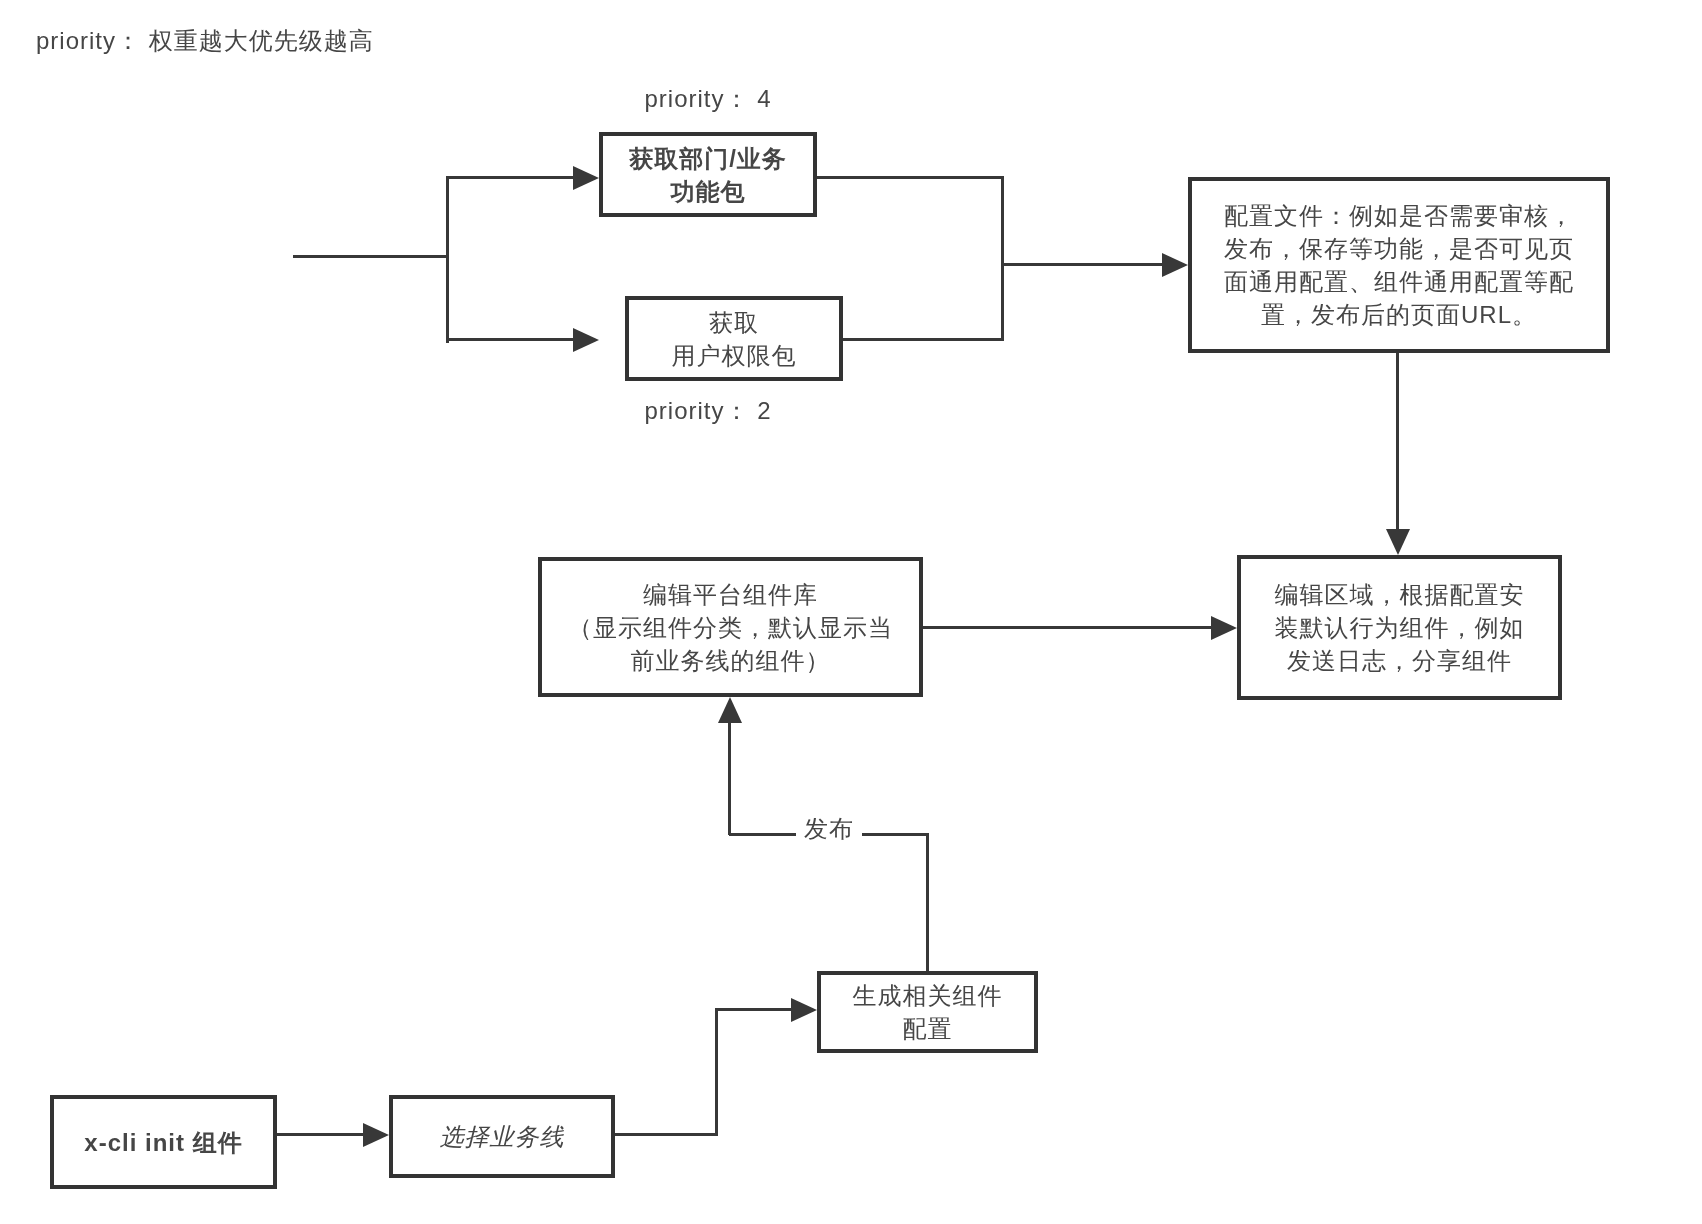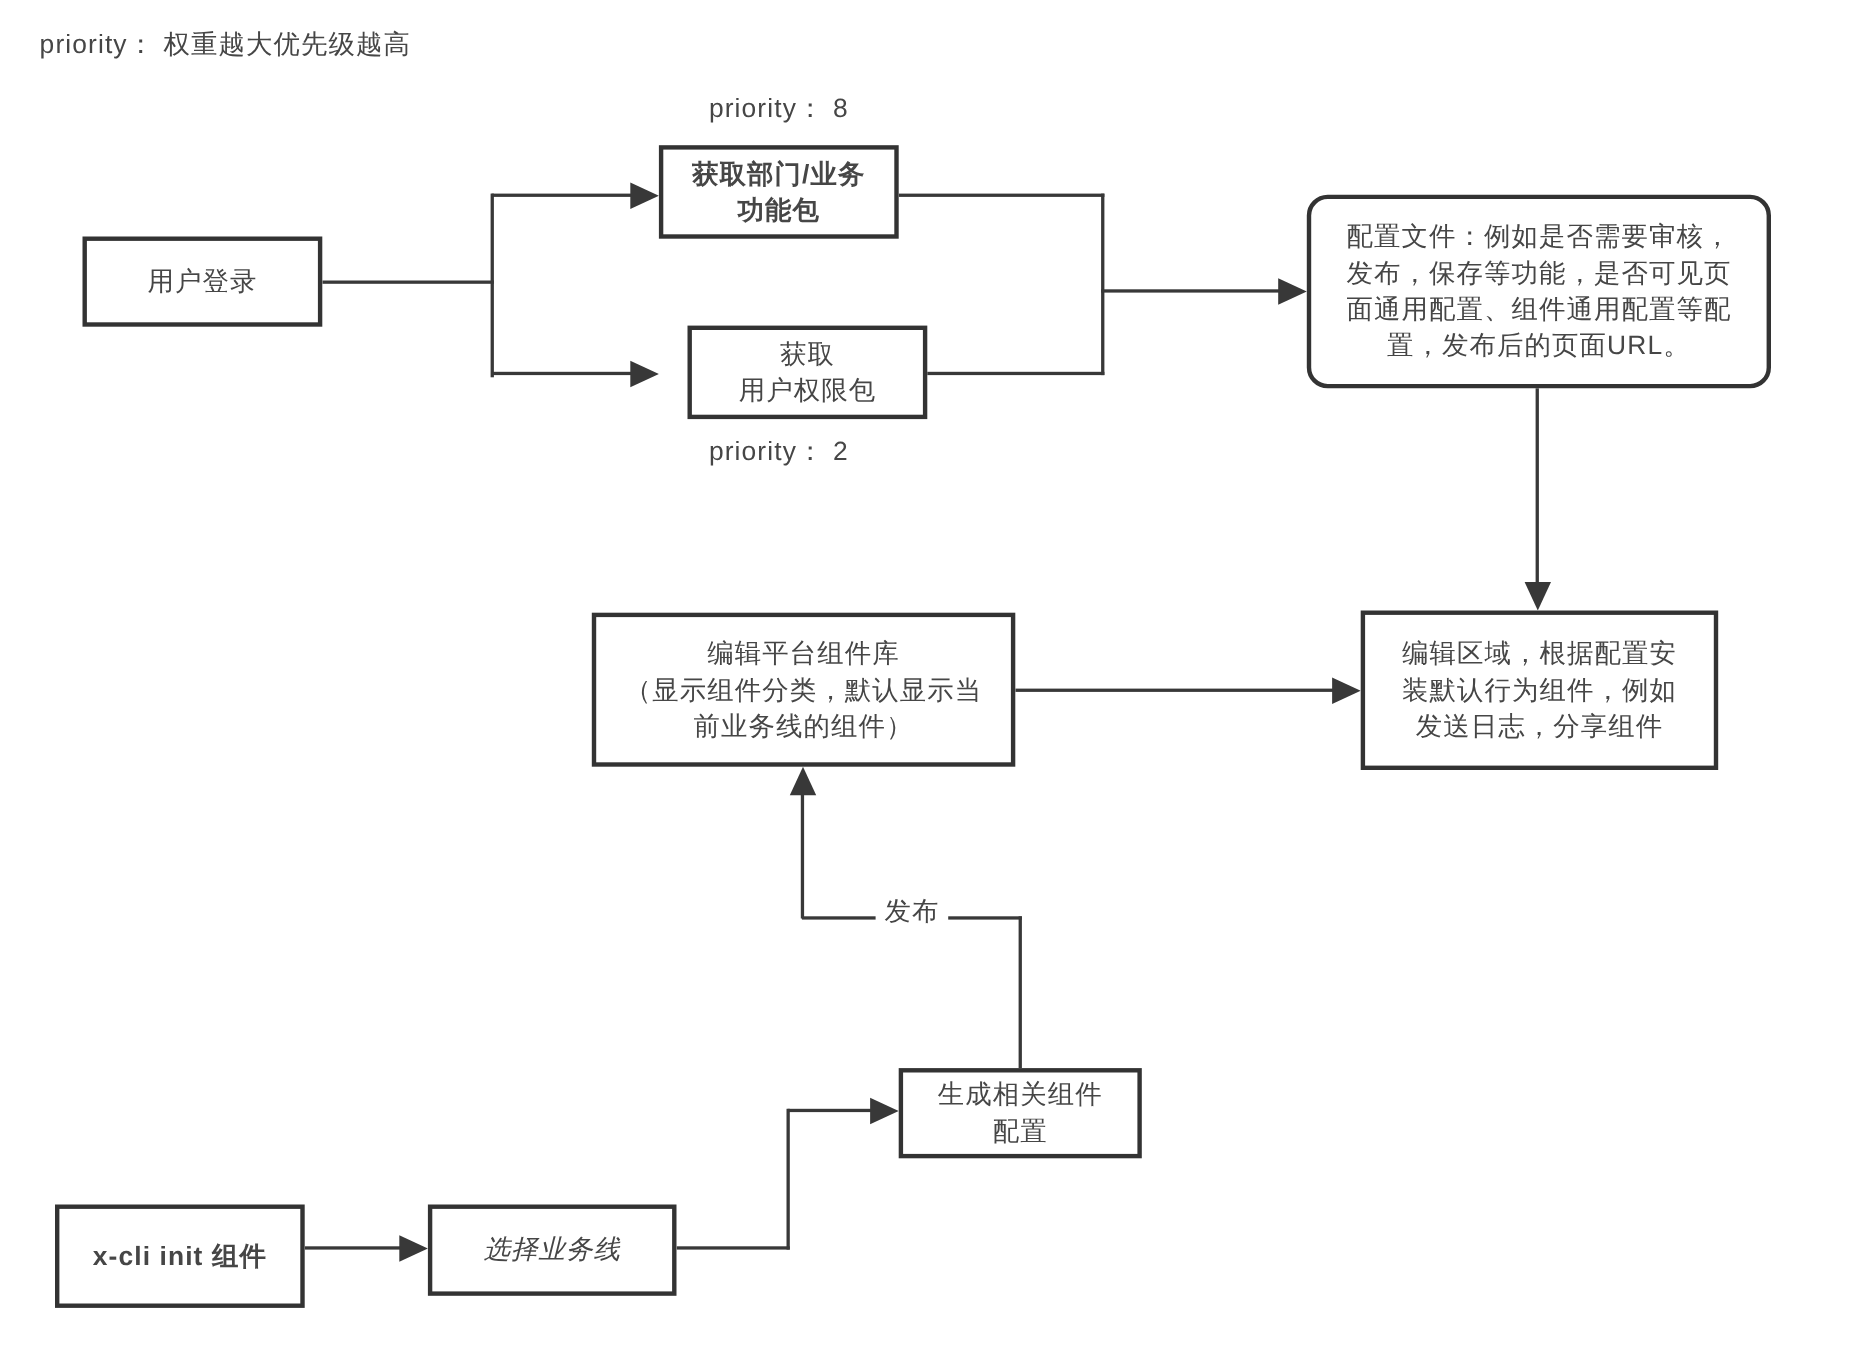--- a/index.html
+++ b/index.html
@@ -62,40 +62,40 @@
   .arrow-down {
     position: absolute; width: 0; height: 0; z-index: 2;
     border-left: 12px solid transparent;
     border-right: 12px solid transparent;
     border-top: 26px solid #383838;
   }
   
   #n-user-login           { left: 75px;   top: 215px;  width: 218px; height: 82px; }
   #n-dept-package         { left: 599px;  top: 132px;  width: 218px; height: 85px; font-weight: bold; }
   #n-perm-package         { left: 599px;  top: 296px;  width: 218px; height: 85px; margin-left: 26px; }
-  #n-config-file          { left: 1188px; top: 177px;  width: 422px; height: 176px; border-radius: 19px; }
+  #n-config-file          { left: 1188px; top: 177px;  width: 422px; height: 176px; }
   #n-component-library    { left: 538px;  top: 557px;  width: 385px; height: 140px; }
   #n-edit-area            { left: 1237px; top: 555px;  width: 325px; height: 145px; }
   #n-generate-config      { left: 817px;  top: 971px;  width: 221px; height: 82px; }
   #n-xcli-init            { left: 50px;   top: 1095px; width: 227px; height: 94px; font-weight: bold; }
   #n-select-business-line { left: 389px;  top: 1095px; width: 226px; height: 83px; font-style: italic; }
   
   #l-title      { left: 36px;  top: 26px; text-align: center; }
   #l-priority-1 { left: 599px; top: 84px;  width: 218px; }
   #l-priority-2 { left: 599px; top: 396px; width: 218px; }
   #l-judge-department { left: 358px; top: 224px; width: 142px; }
   #l-publish    { left: 796px; top: 812px; padding: 0 8px; }
 </style>
 </head>
 <body>
 
 <div id="canvas">
 
   <div class="plain-label" id="l-title">priority： 权重越大优先级越高</div>
-  <div class="plain-label" id="l-priority-1">priority： 8</div>
+  <div class="plain-label" id="l-priority-1">priority： 4</div>
   <div class="plain-label" id="l-priority-2">priority： 2</div>
 
   <div class="hline" style="left:293px; top:255px; width:156px;"></div>
   <div class="vline" style="left:446px; top:176px; height:167px;"></div>
   <div class="hline" style="left:447px; top:176px; width:128px;"></div>
   <div class="arrow-right" style="left:573px; top:166px;"></div>
   <div class="hline" style="left:447px; top:338px; width:128px;"></div>
   <div class="arrow-right" style="left:573px; top:328px;"></div>
 
   <div class="hline" style="left:817px; top:176px; width:187px;"></div>
@@ -116,21 +116,20 @@
   <div class="arrow-up" style="left:718px; top:697px;"></div>
   <div class="edge-label" id="l-publish">发布</div>
 
   <div class="hline" style="left:277px; top:1133px; width:88px;"></div>
   <div class="arrow-right" style="left:363px; top:1123px;"></div>
   <div class="hline" style="left:615px; top:1133px; width:103px;"></div>
   <div class="vline" style="left:715px; top:1008px; height:128px;"></div>
   <div class="hline" style="left:716px; top:1008px; width:77px;"></div>
   <div class="arrow-right" style="left:791px; top:998px;"></div>
 
-  <div class="node" id="n-user-login">用户登录</div>
   <div class="node" id="n-dept-package">获取部门/业务
 功能包</div>
   <div class="node" id="n-perm-package">获取
 用户权限包</div>
   <div class="node" id="n-config-file">配置文件：例如是否需要审核，
 发布，保存等功能，是否可见页
 面通用配置、组件通用配置等配
 置，发布后的页面URL。</div>
   <div class="node" id="n-component-library">编辑平台组件库
 （显示组件分类，默认显示当

